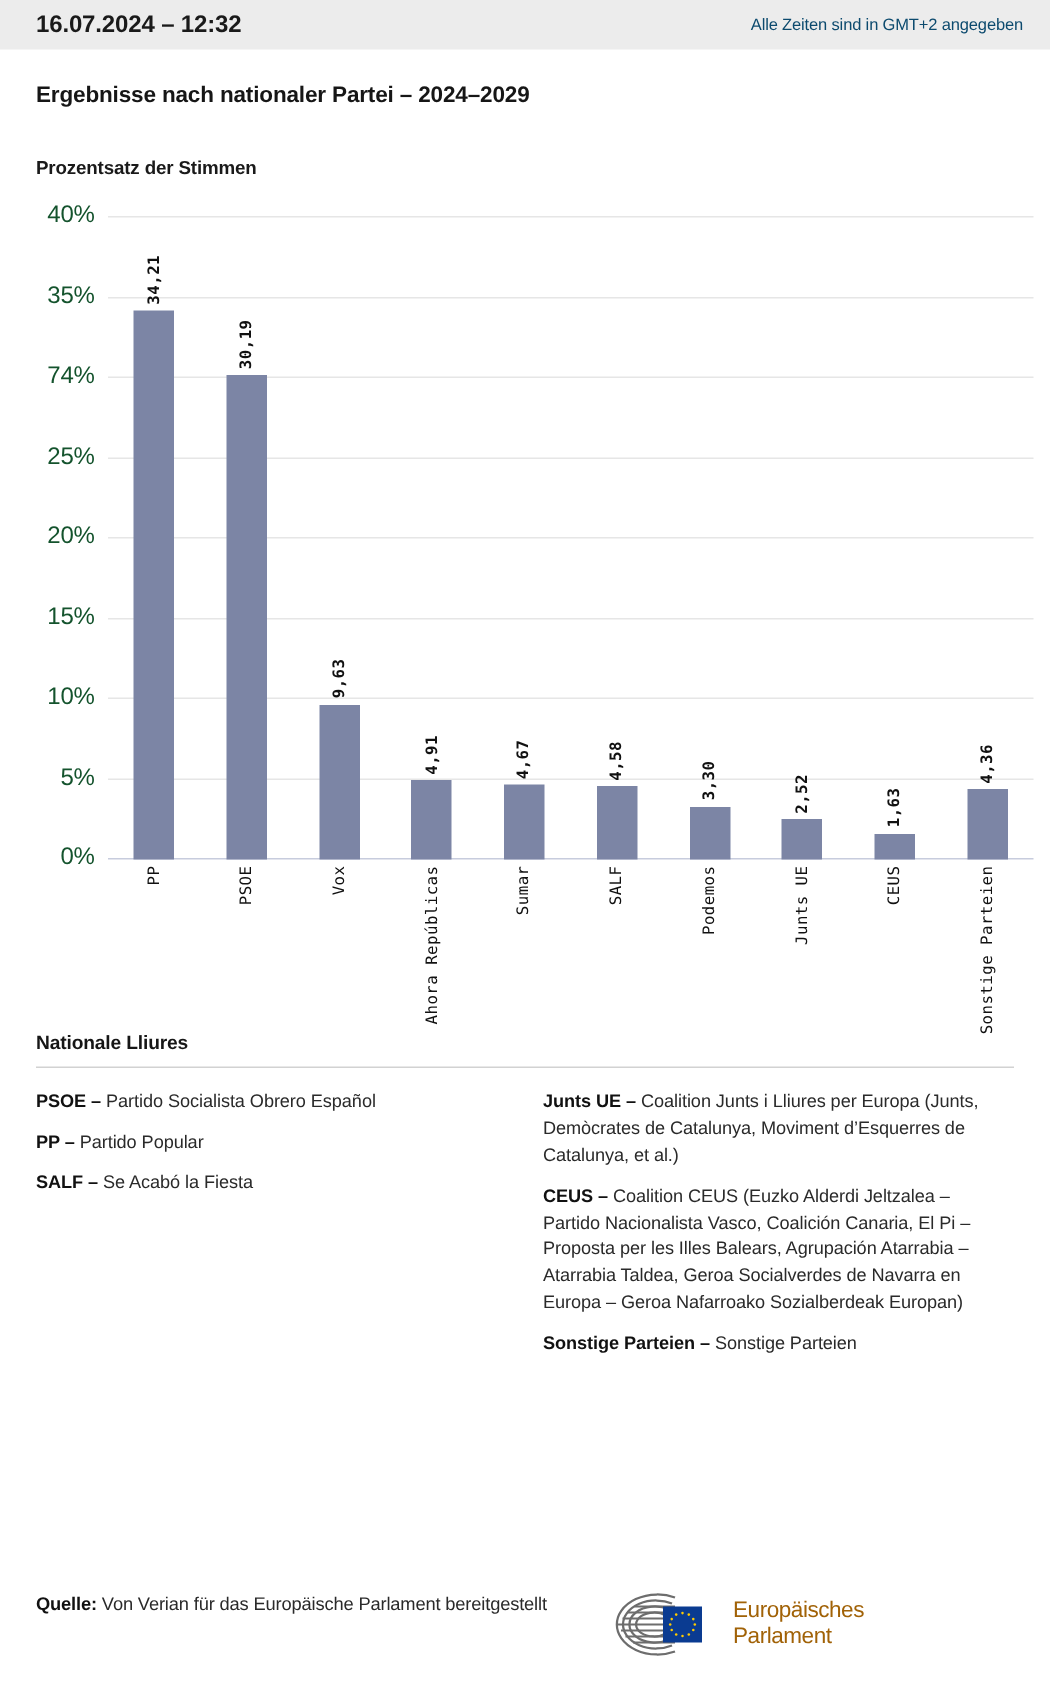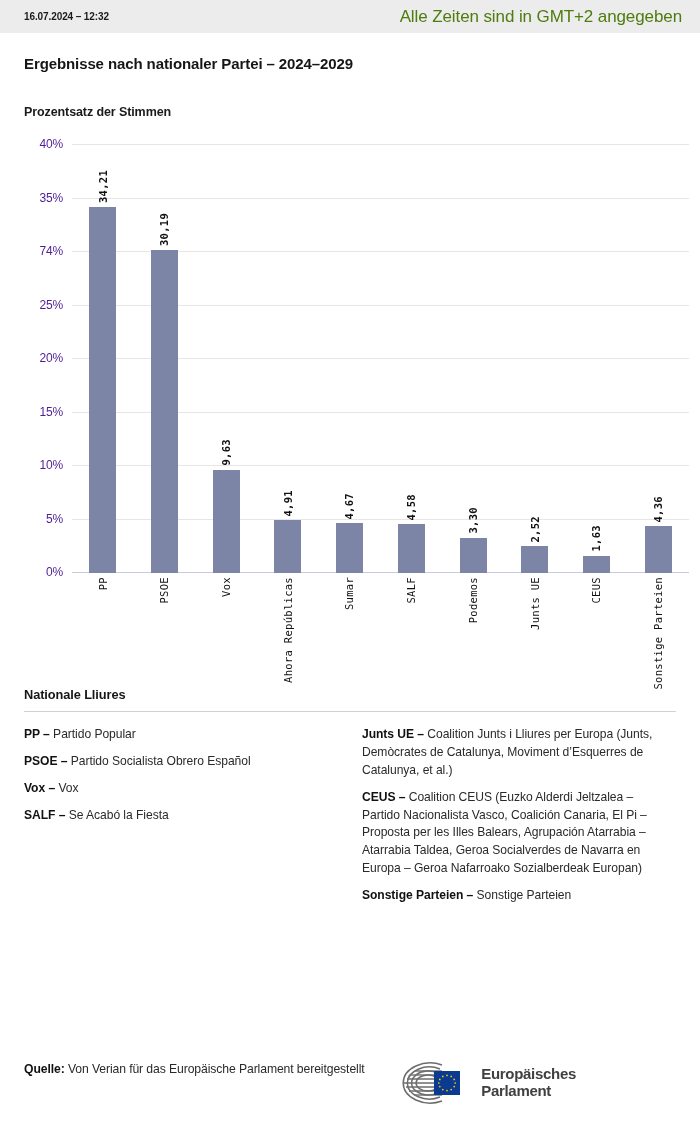--- a/index.html
+++ b/index.html
@@ -16,28 +16,28 @@
   
   .topbar {
     height: 33px;
     background: #ececec;
     display: flex;
     align-items: center;
     padding: 0 18px 0 24px;
     justify-content: space-between;
   }
   .topbar-date {
-    font-size: 10px;
+    font-size: 16px;
     font-weight: bold;
     color: #1a1a1a;
     letter-spacing: -0.1px;
   }
   .topbar-tz {
-    font-size: 17px;
-    color: #4d7c0f;
+    font-size: 11px;
+    color: #0c4a6e;
     letter-spacing: -0.1px;
   }
 
   
   .content { padding: 0 24px; }
   .main-title {
     font-size: 15px;
     font-weight: bold;
     color: #161616;
     margin-top: 22px;
@@ -80,22 +80,22 @@
   }
   .gridline.zero {
     background: #c7ccdd;
     height: 1.5px;
   }
   .ytick {
     position: absolute;
     right: 100%;
     margin-right: 9px;
     transform: translateY(-50%);
-    font-size: 12px;
-    color: #4c1d95;
+    font-size: 16px;
+    color: #14532d;
     white-space: nowrap;
     letter-spacing: -0.2px;
   }
   .bars {
     position: absolute;
     left: 0;
     bottom: 0;
     width: 100%;
     height: 100%;
     display: flex;
@@ -198,22 +198,22 @@
   }
   .source b { font-weight: bold; color: #111; }
   .ep-logo {
     display: flex;
     align-items: center;
     gap: 9px;
   }
   .ep-mark { width: 74px; height: 42px; display: block; }
   .ep-text {
     font-size: 15px;
-    font-weight: bold;
-    color: #404040;
+    font-weight: normal;
+    color: #a16207;
     line-height: 1.12;
     letter-spacing: -0.3px;
   }
 </style>
 </head>
 <body>
 
 <div class="topbar">
   <span class="topbar-date">16.07.2024 – 12:32</span>
   <span class="topbar-tz">Alle Zeiten sind in GMT+2 angegeben</span>
@@ -330,23 +330,22 @@
         <div class="xlabel-slot">
           <div class="xlabel">Sonstige Parteien</div>
         </div>
       </div>
   </div>
 
   <div class="legend-head">Nationale Lliures</div>
   <div class="legend-rule"></div>
   <div class="legend-cols">
     <div class="legend-col" id="legend-left">
+        <div class="legend-item"><b>PSOE –</b><span> Partido Socialista Obrero Español</span></div>
         <div class="legend-item"><b>PP –</b><span> Partido Popular</span></div>
-        <div class="legend-item"><b>PSOE –</b><span> Partido Socialista Obrero Español</span></div>
-        <div class="legend-item"><b>Vox –</b><span> Vox</span></div>
         <div class="legend-item"><b>SALF –</b><span> Se Acabó la Fiesta</span></div>
       </div>
     <div class="legend-col" id="legend-right">
         <div class="legend-item"><b>Junts UE –</b><span> Coalition Junts i Lliures per Europa (Junts, Demòcrates de Catalunya, Moviment d’Esquerres de Catalunya, et al.)</span></div>
         <div class="legend-item"><b>CEUS –</b><span> Coalition CEUS (Euzko Alderdi Jeltzalea – Partido Nacionalista Vasco, Coalición Canaria, El Pi – Proposta per les Illes Balears, Agrupación Atarrabia – Atarrabia Taldea, Geroa Socialverdes de Navarra en Europa – Geroa Nafarroako Sozialberdeak Europan)</span></div>
         <div class="legend-item"><b>Sonstige Parteien –</b><span> Sonstige Parteien</span></div>
       </div>
   </div>
 </div>
 

